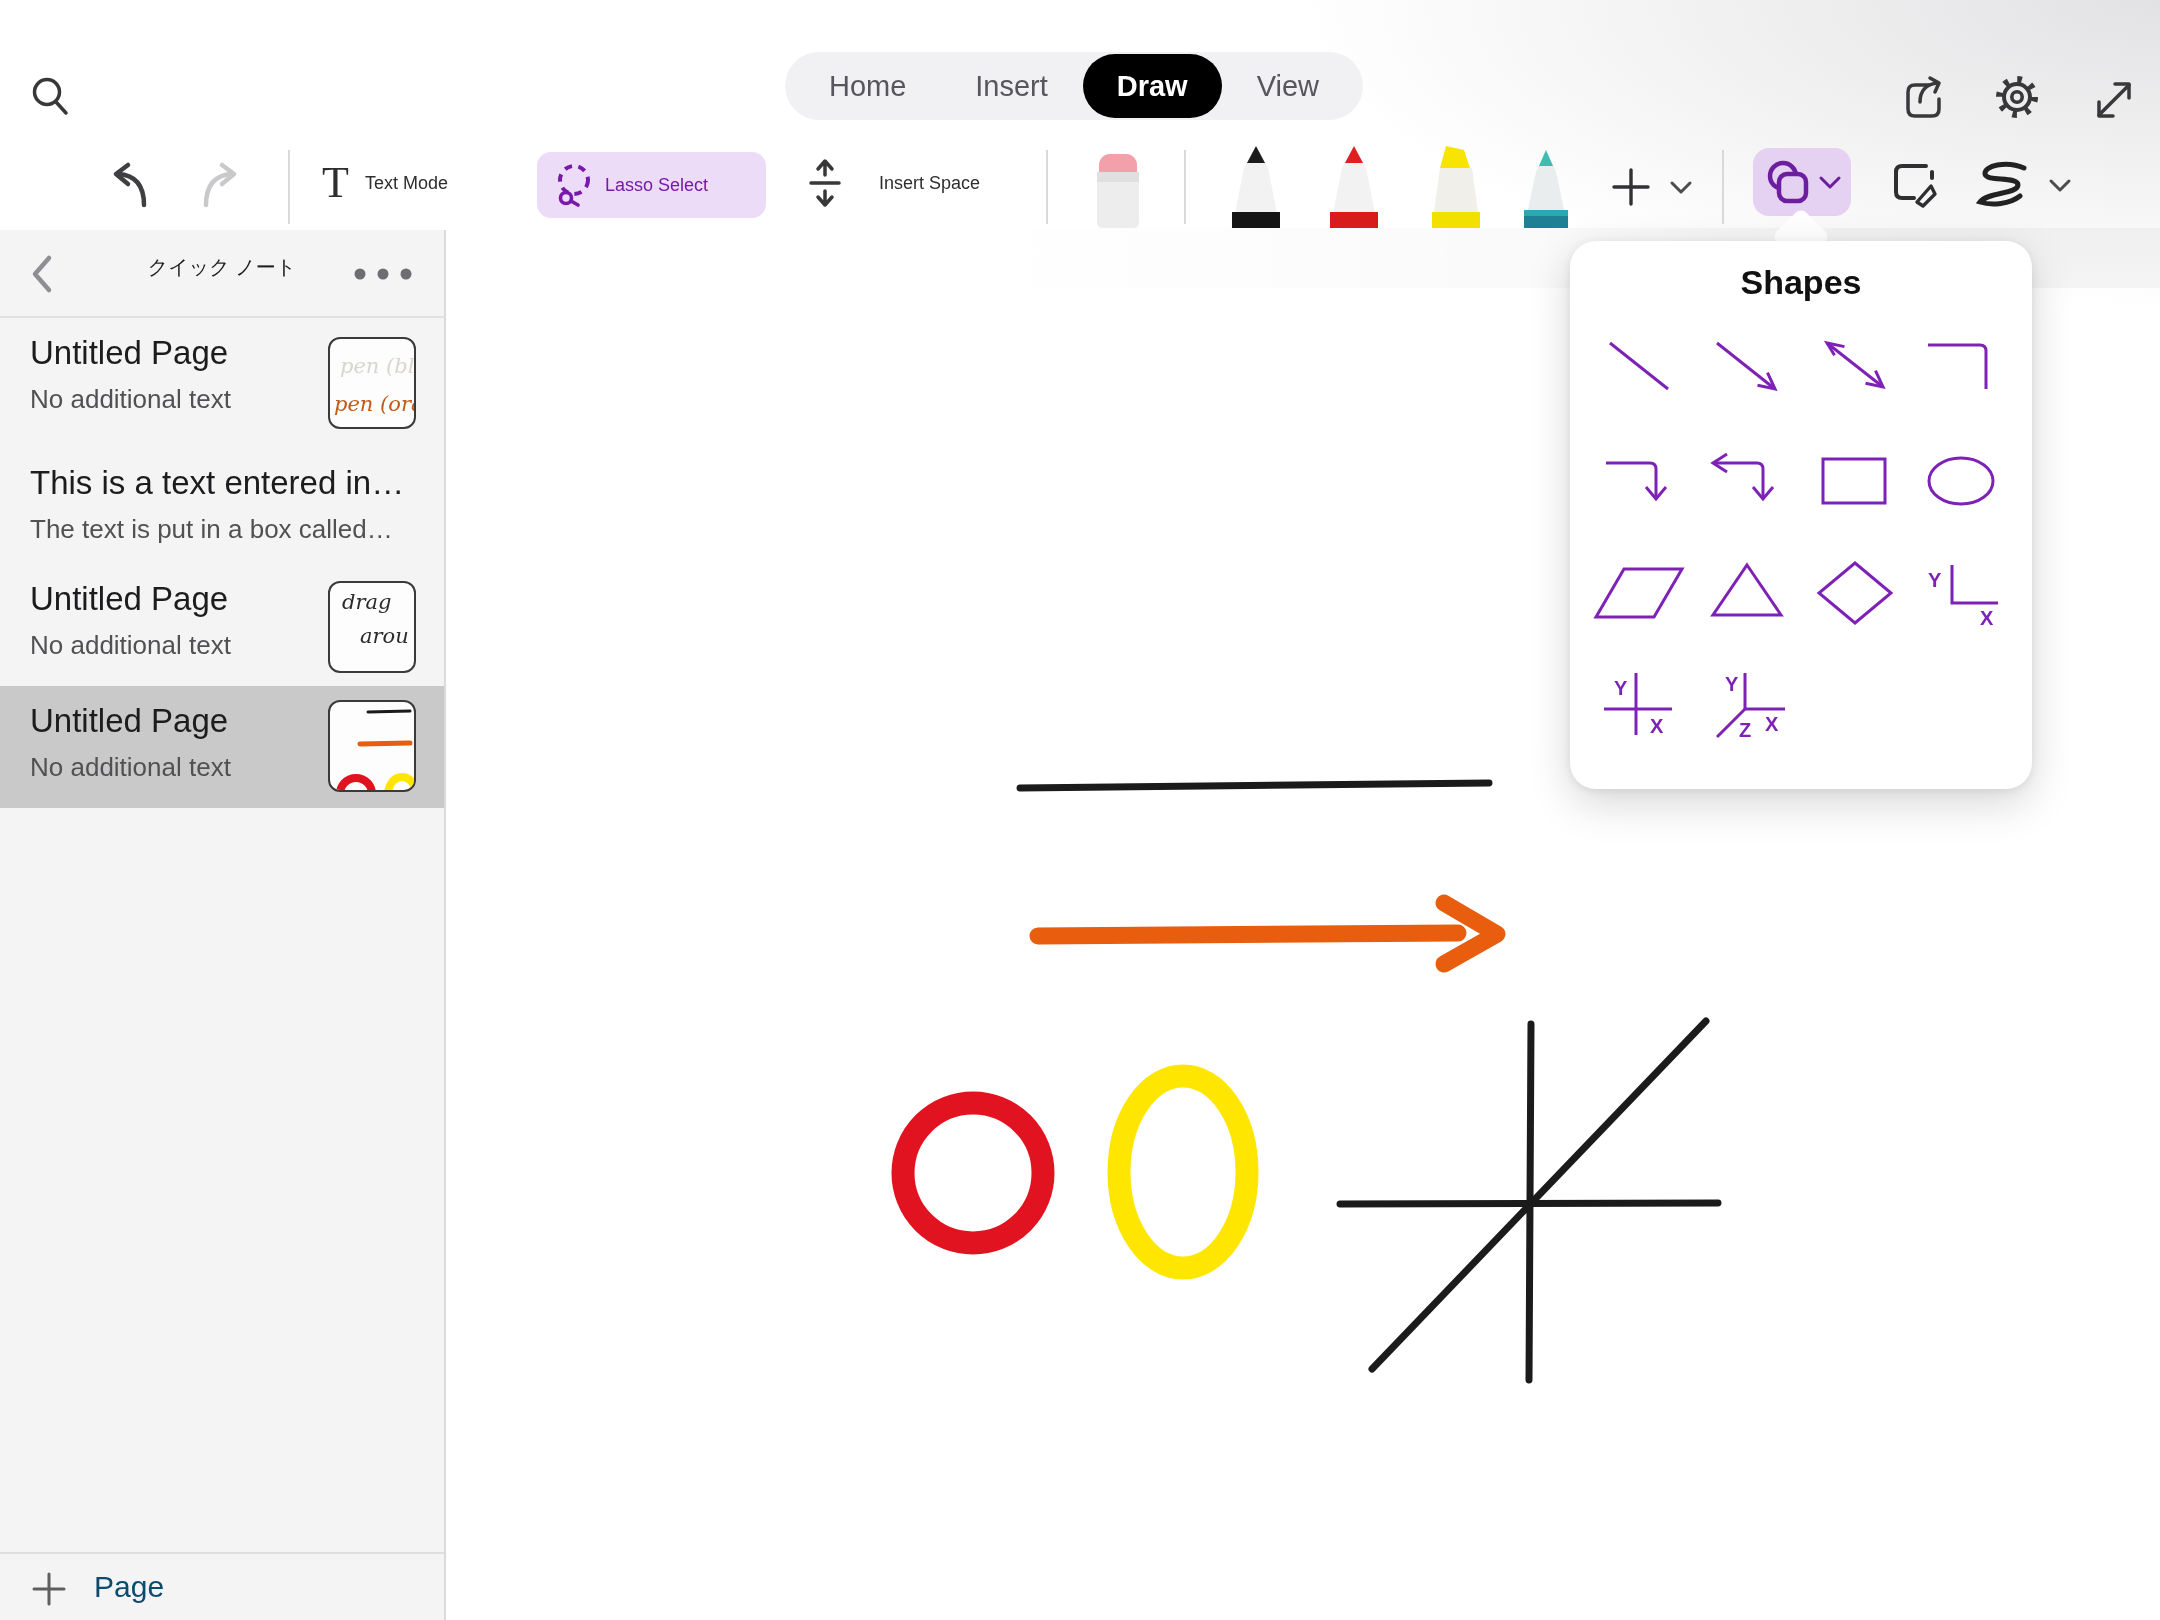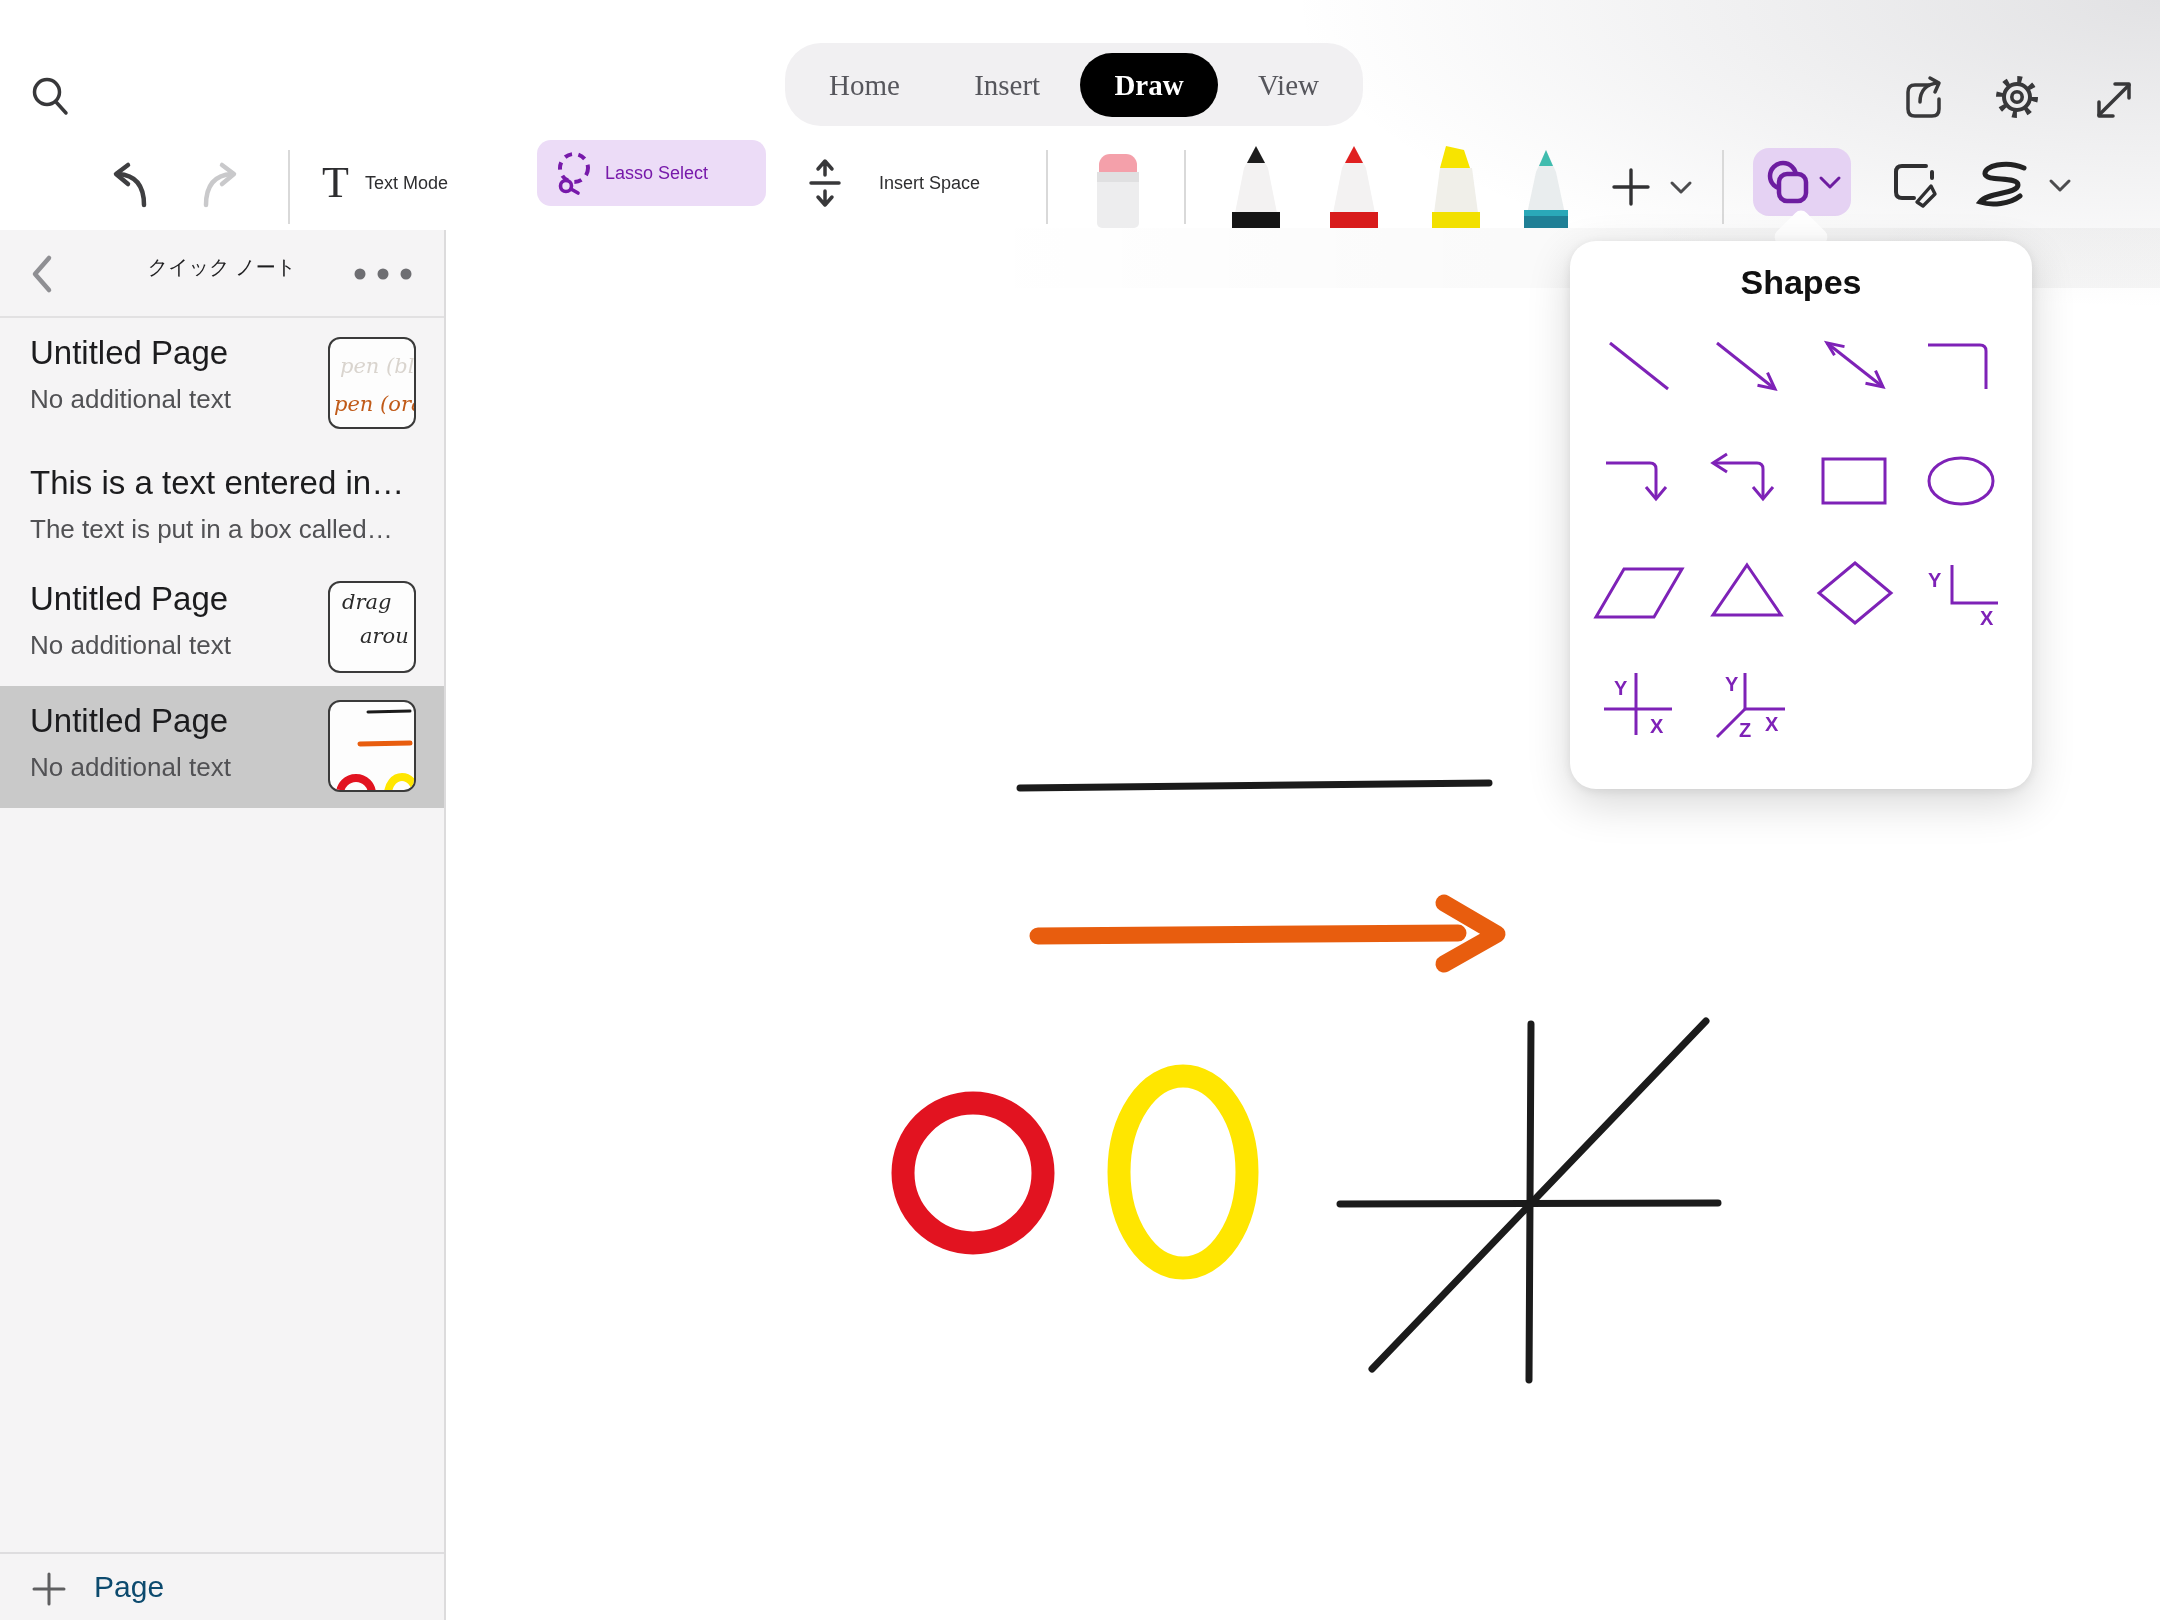--- a/index.html
+++ b/index.html
@@ -9,29 +9,29 @@
   svg{display:block;}
 
   
   .top-wash{right:0;top:0;width:900px;height:320px;pointer-events:none;
     background:radial-gradient(ellipse at 100% 0%, rgba(110,110,120,.20), rgba(110,110,120,0) 68%);}
   .under-toolbar-wash{left:448px;top:228px;width:1712px;height:60px;pointer-events:none;
     background:linear-gradient(to right, rgba(0,0,0,0) 30%, rgba(0,0,0,0.045) 85%);
     opacity:.8;}
 
   
-  .tabbar{left:785px;top:43px;width:578px;height:83px;border-radius:36px;background:#f1f0f2;
-    display:flex;align-items:center;justify-content:space-between;padding:0 10px;box-sizing:border-box;font-family:Liberation Serif, serif;}
+  .tabbar{left:785px;top:52px;width:578px;height:68px;border-radius:36px;background:#f1f0f2;
+    display:flex;align-items:center;justify-content:space-between;padding:0 10px;box-sizing:border-box;}
   .tab{font-size:29px;color:#56565c;padding:0 34px;height:64px;line-height:64px;border-radius:32px;cursor:default;}
   .tab.active{background:#000000;color:#fff;font-weight:bold;}
 
   
   .tb-divider{width:2px;background:#d9d9d9;top:150px;height:74px;}
   .tb-label{font-size:18px;color:#2e2e30;}
-  .lasso-pill{left:537px;top:140px;width:229px;height:66px;border-radius:14px;background:#ecdcf7;
+  .lasso-pill{left:537px;top:152px;width:229px;height:66px;border-radius:14px;background:#ecdcf7;
     display:flex;align-items:center;gap:10px;padding-left:14px;box-sizing:border-box;}
   .lasso-pill .tb-label{color:#7719aa;}
   .shapes-btn{left:1753px;top:148px;width:98px;height:68px;border-radius:16px;background:#e5d2f3;
     display:flex;align-items:center;justify-content:center;gap:4px;}
 
   
   .sidebar{left:0;top:230px;width:446px;height:1390px;background:#f5f4f5;border-right:2px solid #dcdbdc;box-sizing:border-box;}
   .sb-header{position:absolute;left:0;top:0;width:100%;height:88px;border-bottom:2px solid #e2e1e2;box-sizing:border-box;}
   .sb-title{position:absolute;left:0;right:0;top:24px;text-align:center;font-size:20px;color:#1d1d1f;}
   .sb-item{position:absolute;left:0;width:100%;box-sizing:border-box;}

